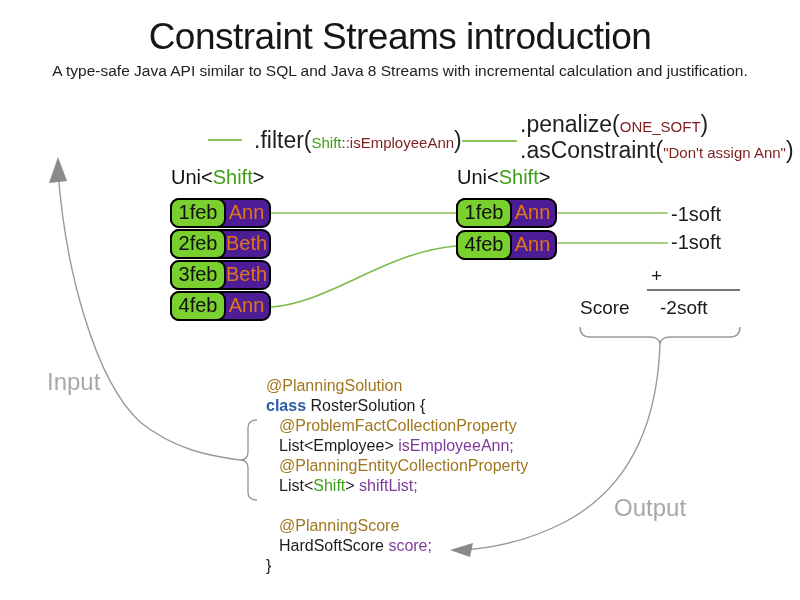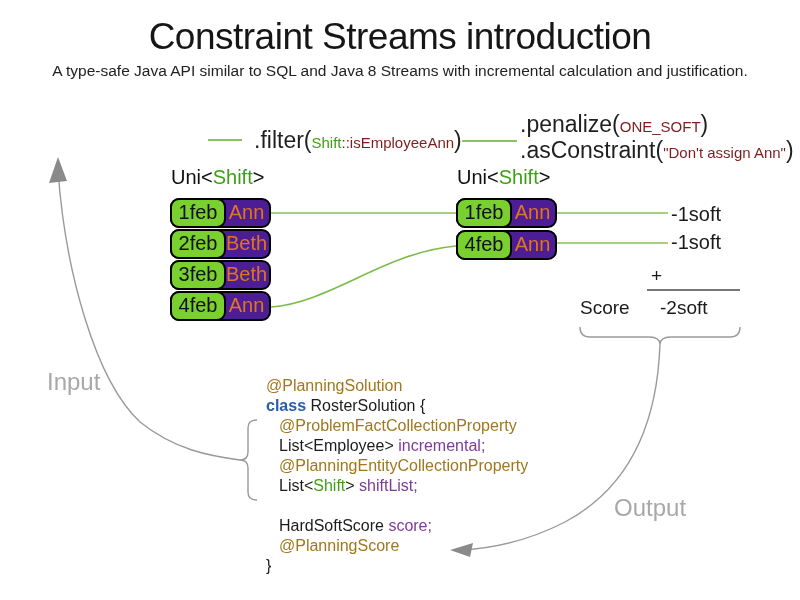--- a/index.html
+++ b/index.html
@@ -112,22 +112,22 @@
   <div class="abs txt sumtxt" style="left:580px;top:297px;">Score</div>
   <div class="abs txt sumtxt" style="left:660px;top:297px;">-2soft</div>
 
   <div class="abs txt flowlabel" style="left:47px;top:368px;">Input</div>
   <div class="abs txt flowlabel" style="left:614px;top:494px;">Output</div>
 
   <div class="abs code" style="left:266px;top:376px;">
     <div class="ln ann">@PlanningSolution</div>
     <div class="ln"><span class="kw">class</span><span> RosterSolution {</span></div>
     <div class="ln ind ann">@ProblemFactCollectionProperty</div>
-    <div class="ln ind"><span>List&lt;Employee&gt; </span><span class="field">incremental;</span></div>
+    <div class="ln ind"><span>List&lt;Employee&gt; </span><span class="field">isEmployeeAnn;</span></div>
     <div class="ln ind ann">@PlanningEntityCollectionProperty</div>
     <div class="ln ind"><span>List&lt;</span><span class="grn">Shift</span><span>&gt; </span><span class="field">shiftList;</span></div>
     <div class="sp"></div>
+    <div class="ln ind ann">@PlanningScore</div>
     <div class="ln ind"><span>HardSoftScore </span><span class="field">score;</span></div>
-    <div class="ln ind ann">@PlanningScore</div>
     <div class="ln">}</div>
   </div>
 
 </div>
 
 </body></html>

